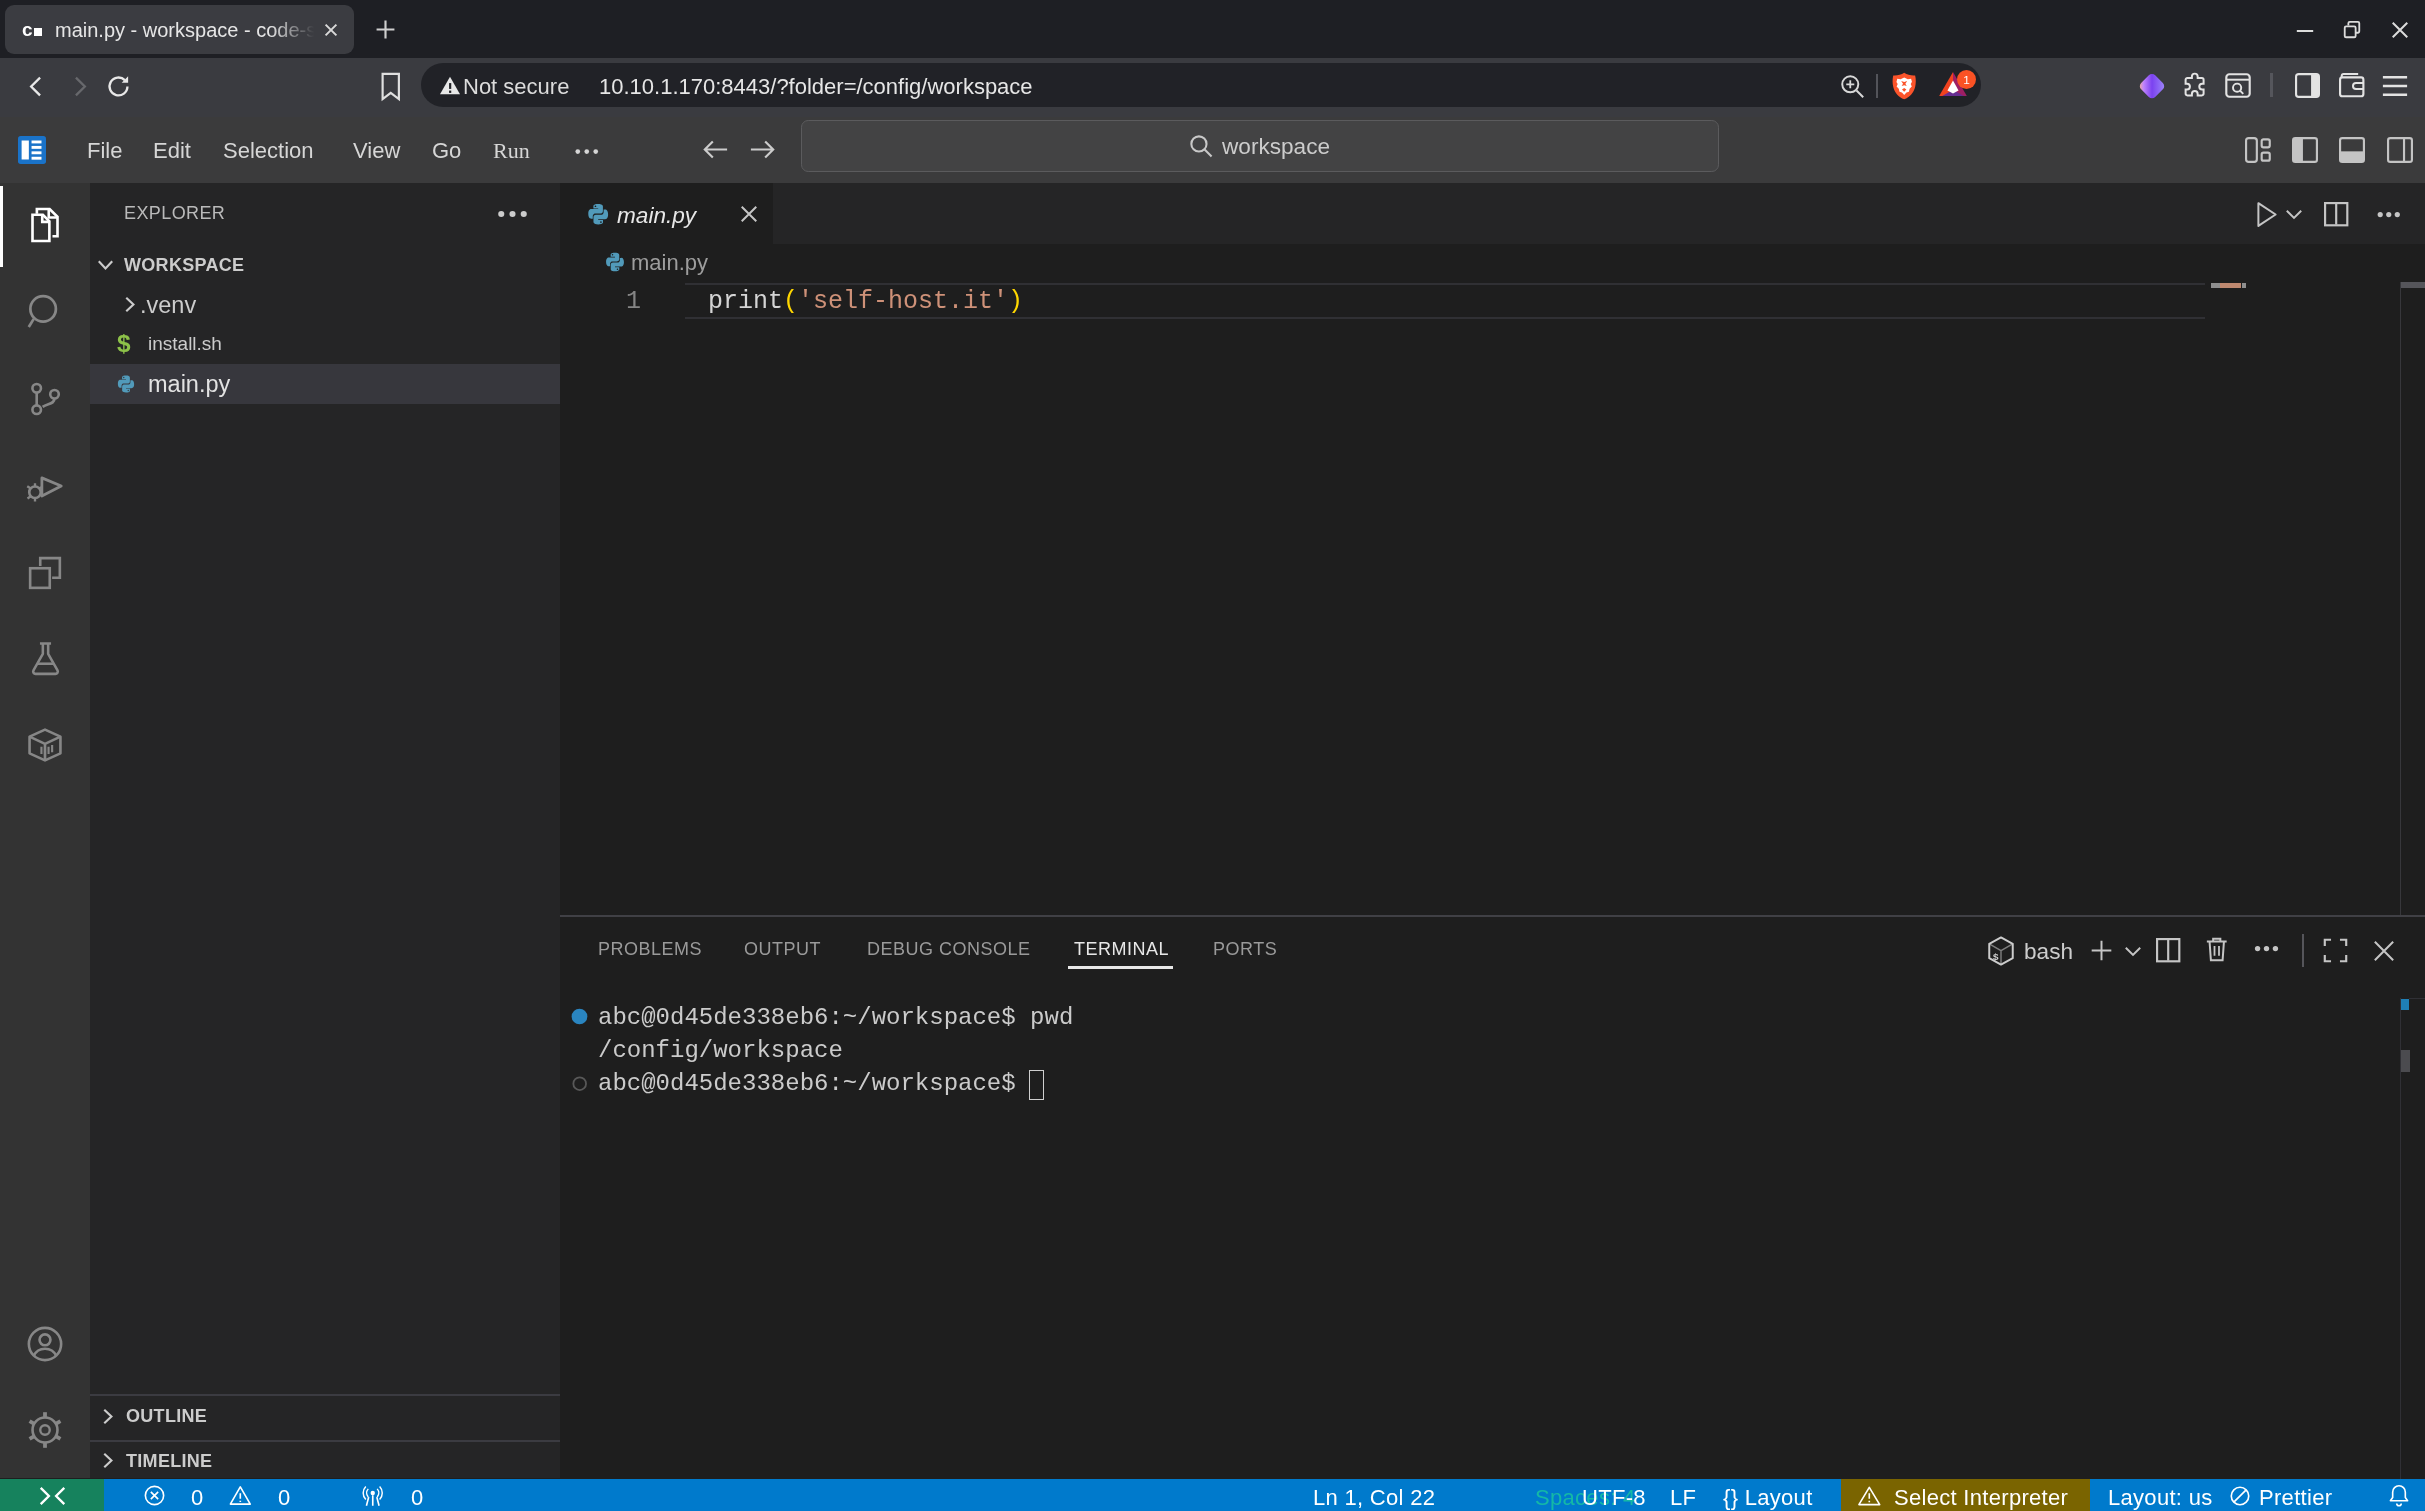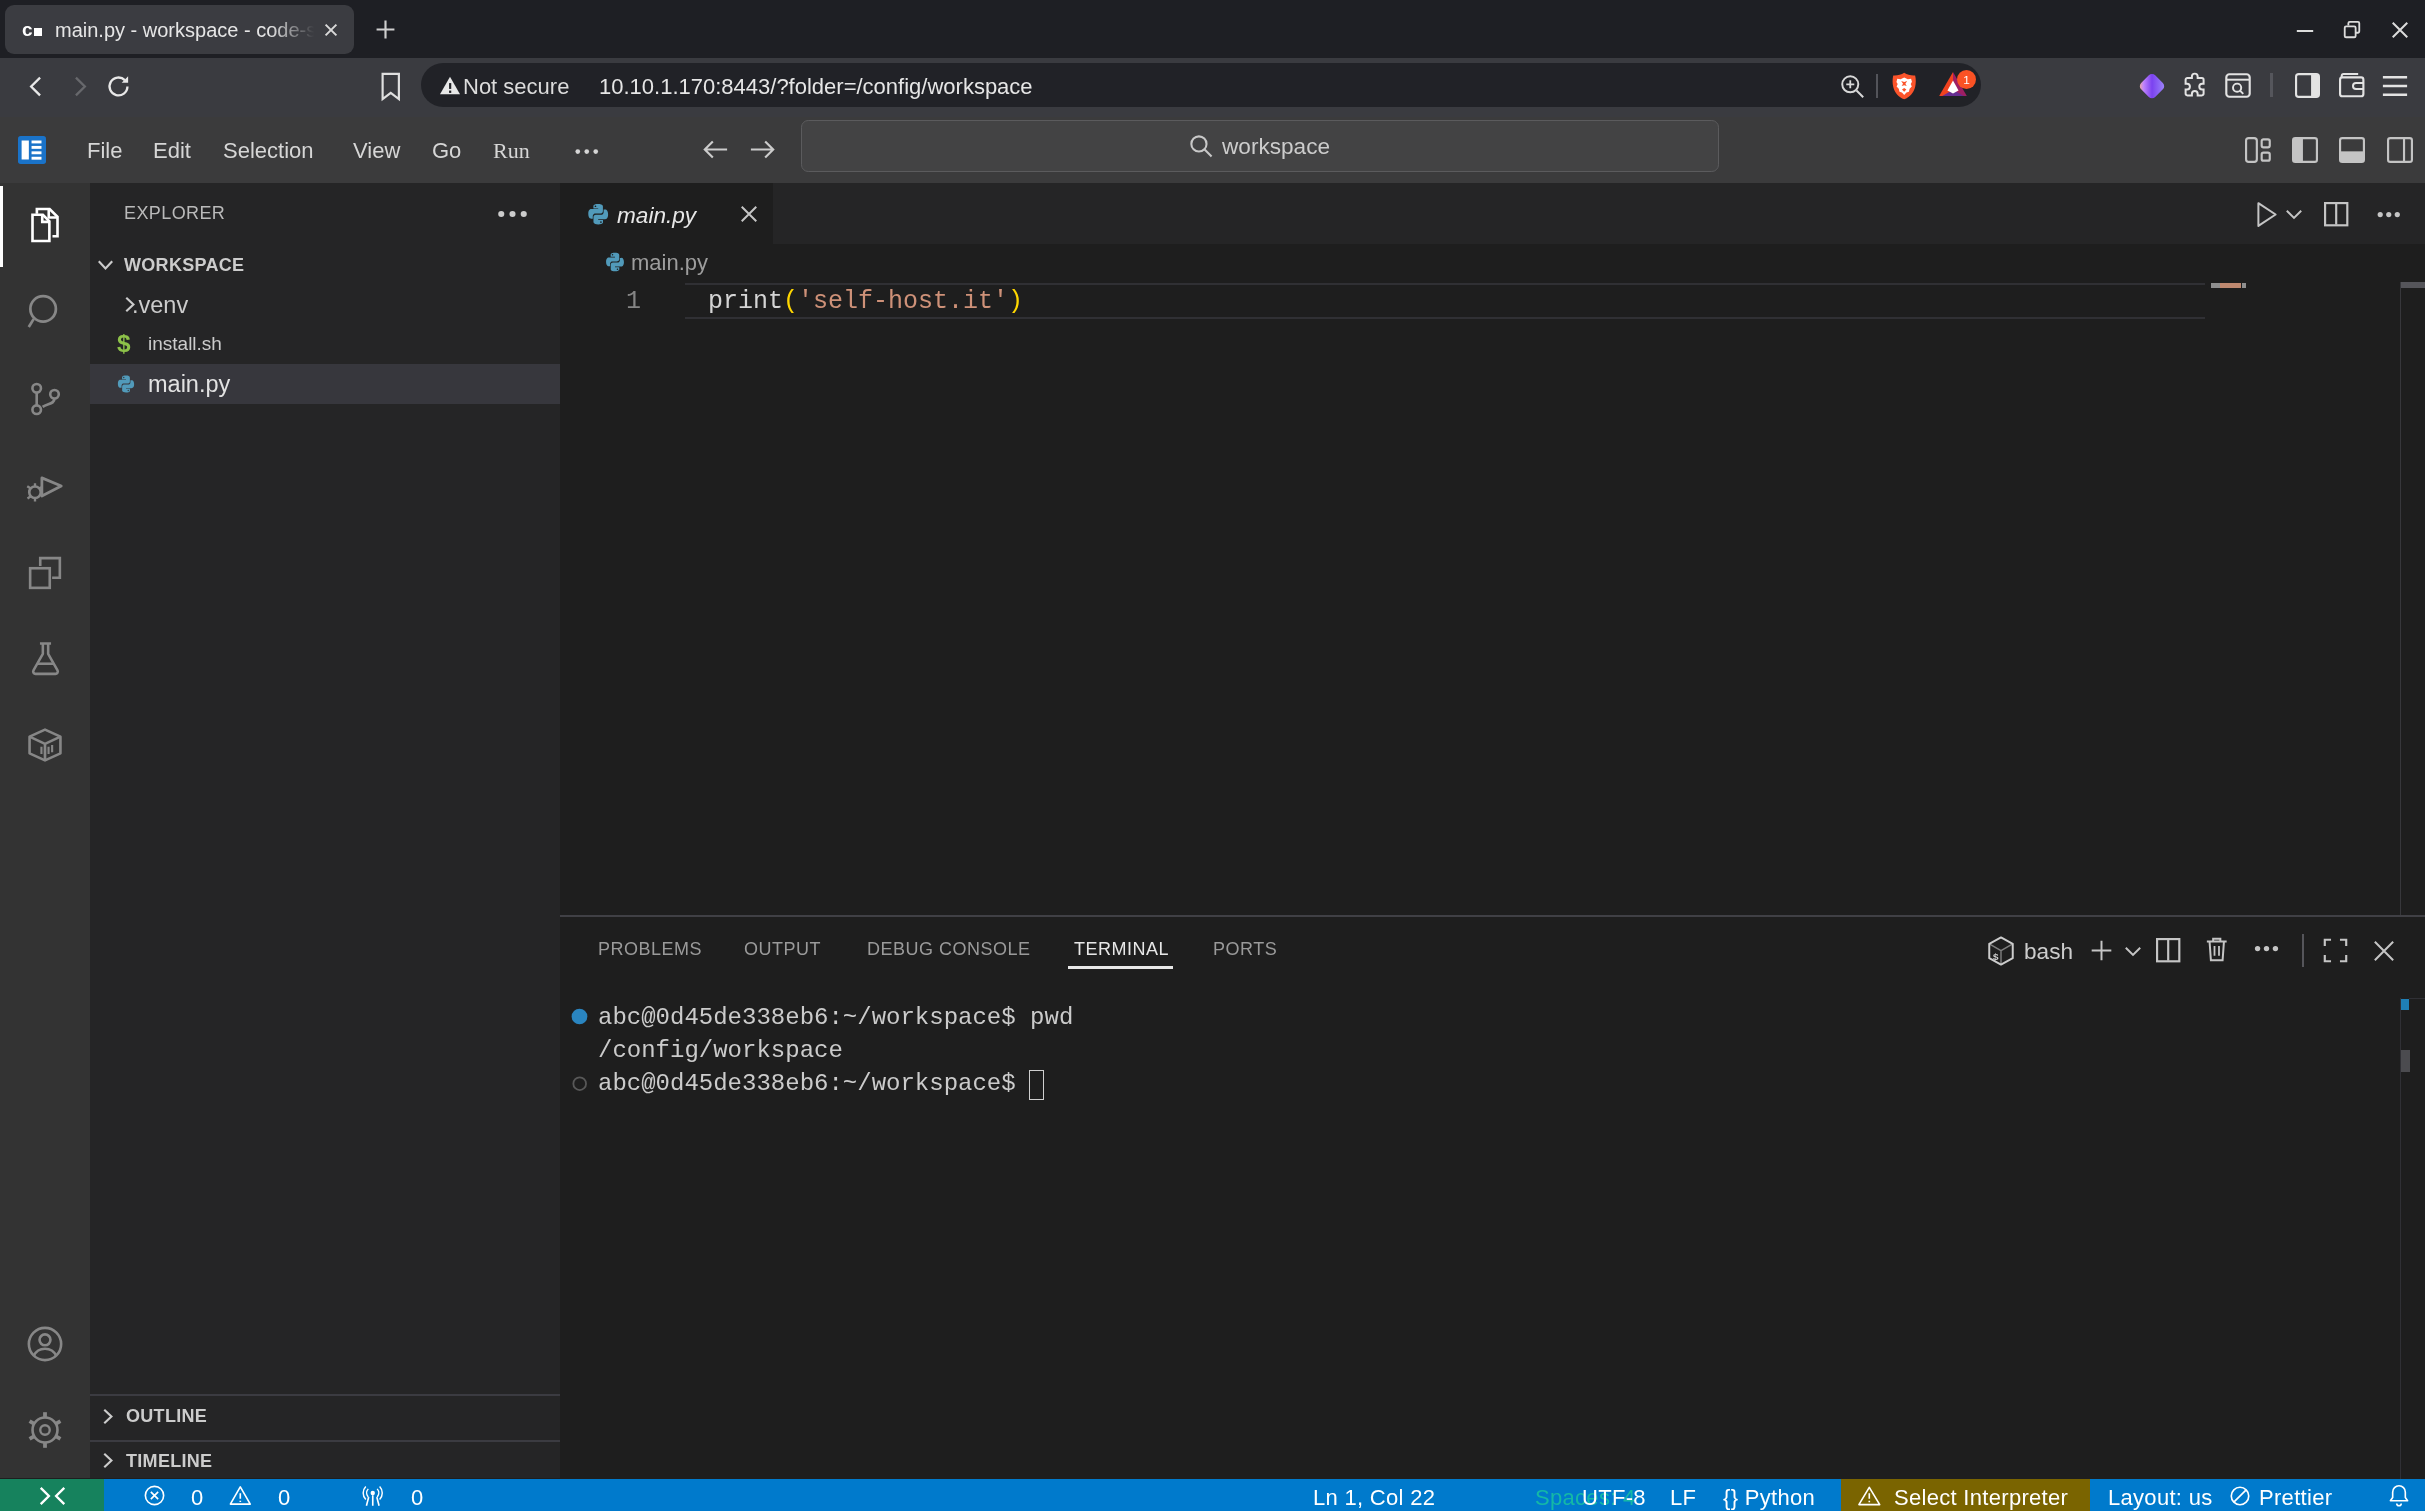--- a/index.html
+++ b/index.html
@@ -241,21 +241,21 @@
   </svg>
 
 <svg class="a" style="left:97px;top:259px;" width="17" height="11.7" viewBox="0 0 19 13">
     <path d="M2 2.5l7.5 8 7.5-8" fill="none" stroke="#cccccc" stroke-width="2.4"></path>
   </svg>
 <div class="a" style="left:124px;top:245px;width:181px;height:40px;line-height:40px;font-size:18px;font-weight:700;color:#cccccc;letter-spacing:0.3px;">WORKSPACE</div>
 
 <svg class="a" style="left:124px;top:296px;" width="11.7" height="17" viewBox="0 0 13 19">
     <path d="M2.5 2l8 7.5-8 7.5" fill="none" stroke="#cccccc" stroke-width="2.4"></path>
   </svg>
-<div class="a" style="left:132px;top:285px;height:40px;line-height:40px;font-size:23.5px;color:#cccccc;">.venv</div>
+<div class="a" style="left:140px;top:285px;height:40px;line-height:40px;font-size:23.5px;color:#cccccc;">.venv</div>
 
 <div class="a" style="left:117px;top:324px;height:40px;line-height:40px;font-size:24.4px;font-weight:700;color:#8dc149;">$</div>
 <div class="a" style="left:148px;top:324px;height:40px;line-height:40px;font-size:19px;color:#cccccc;">install.sh</div>
 
 <div class="a" style="left:90px;top:364px;width:470px;height:40px;background:#37373d;"></div>
 <svg class="a" style="left:116px;top:374px;" width="20" height="20" viewBox="0 0 32 32">
     <path d="M15.9 2.5c-6.6 0-6.2 2.9-6.2 2.9l.01 3h6.3v.9H7.2s-4.2-.5-4.2 6.2 3.7 6.5 3.7 6.5h2.2v-3.1s-.1-3.7 3.6-3.7h6.2s3.5.1 3.5-3.4V6s.5-3.5-6.3-3.5zm-3.5 2a1.1 1.1 0 110 2.2 1.1 1.1 0 010-2.2z" fill="#519aba"></path>
     <path d="M16.1 29.5c6.6 0 6.2-2.9 6.2-2.9l-.01-3h-6.3v-.9h8.81s4.2.5 4.2-6.2-3.7-6.5-3.7-6.5h-2.2v3.1s.1 3.7-3.6 3.7h-6.2s-3.5-.1-3.5 3.4V26s-.5 3.5 6.3 3.5zm3.5-2a1.1 1.1 0 110-2.2 1.1 1.1 0 010 2.2z" fill="#519aba"></path>
   </svg>
 <div class="a" style="left:148px;top:364px;height:40px;line-height:40px;font-size:23.5px;color:#e2e2e2;">main.py</div>
@@ -394,21 +394,21 @@
 <svg class="a" style="left:361px;top:1484px;" width="23.5" height="22.6" viewBox="0 0 26 25">
     <circle cx="13" cy="10" r="2.4" fill="#fff"></circle>
     <path d="M13 12.5V24M8.5 14.5L6 24M17.5 14.5L20 24" stroke="#fff" stroke-width="1.8" fill="none"></path>
     <path d="M7.5 5a7.5 7.5 0 000 10M18.5 5a7.5 7.5 0 010 10M4.5 2a11.5 11.5 0 000 16M21.5 2a11.5 11.5 0 010 16" stroke="#fff" stroke-width="1.8" fill="none" transform="scale(0.9) translate(1.4,1)"></path>
   </svg>
 <div class="a" style="left:411px;top:1485px;font-size:22px;line-height:25px;color:#fff;letter-spacing:0.3px;">0</div>
 <div class="a" style="left:1313px;top:1485px;font-size:22px;line-height:25px;color:#fff;letter-spacing:0.3px;">Ln 1, Col 22</div>
 <div class="a" style="left:1535px;top:1485px;font-size:22px;line-height:25px;color:#14b8a6;letter-spacing:0.3px;">Spaces: 4</div>
 <div class="a" style="left:1582px;top:1485px;font-size:22px;line-height:25px;color:#fff;letter-spacing:0.3px;">UTF-8</div>
 <div class="a" style="left:1670px;top:1485px;font-size:22px;line-height:25px;color:#fff;letter-spacing:0.3px;">LF</div>
-<div class="a" style="left:1723px;top:1485px;font-size:22px;line-height:25px;color:#fff;letter-spacing:0.3px;">{} Python</div>
+<div class="a" style="left:1723px;top:1485px;font-size:22px;line-height:25px;color:#fff;letter-spacing:0.3px;">{} Layout</div>
 <div class="a" style="left:1841px;top:1479px;width:249px;height:33px;background:#7a6400;"></div>
 <svg class="a" style="left:1858px;top:1486px;" width="22.6" height="20" viewBox="0 0 25 22">
     <path d="M12.5 1.5L24 20.5H1z" fill="none" stroke="#ffffff" stroke-width="1.8" stroke-linejoin="round"></path>
     <path d="M12.5 8v6M12.5 16.2v1.6" stroke="#ffffff" stroke-width="1.8"></path>
   </svg>
 <div class="a" style="left:1894px;top:1485px;font-size:22px;line-height:25px;color:#fff;letter-spacing:0.3px;">Select Interpreter</div>
 <div class="a" style="left:2108px;top:1485px;font-size:22px;line-height:25px;color:#fff;letter-spacing:0.3px;">Layout: us</div>
 <svg class="a" style="left:2230px;top:1486px;" width="20" height="20" viewBox="0 0 22 22">
     <circle cx="11" cy="11" r="9.6" fill="none" stroke="#fff" stroke-width="1.8"></circle>
     <path d="M4.5 17.5L17.5 4.5" stroke="#fff" stroke-width="1.8"></path>

